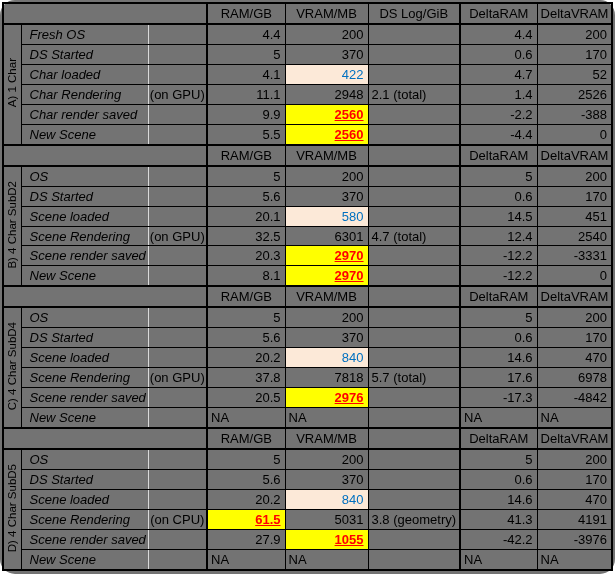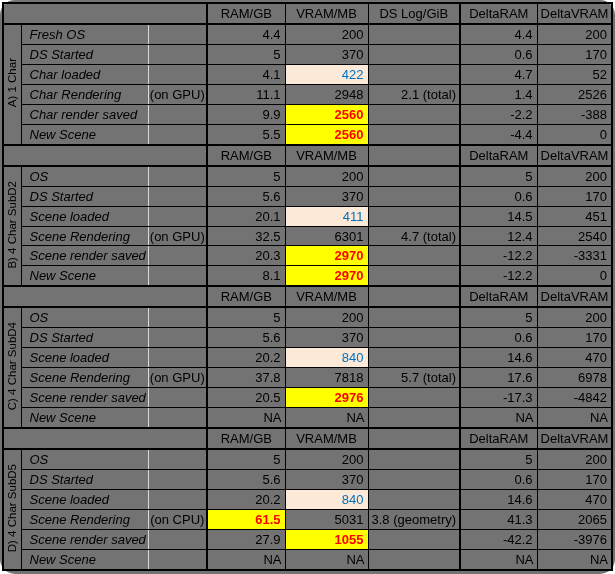--- a/index.html
+++ b/index.html
@@ -25,22 +25,22 @@
   }
   td.thickL{border-left:2px solid #000;}
   td.vlabel{padding:0;text-align:center;vertical-align:middle;}
   .vtext{
     writing-mode:vertical-rl;transform:rotate(180deg);
     display:inline-block;font-size:11.5px;line-height:1;white-space:nowrap;
   }
   td.rlabel{padding-left:8px;border-right:1px solid var(--faint);font-style:italic;}
   td.sub{text-align:center;padding:0;border-left:1px solid var(--faint);}
   td.num{text-align:right;padding-right:4px;}
-  td.ctr{text-align:right;}
-  td.warn{background:var(--hl-bg);color:var(--hl-tx);font-weight:bold;}
+  td.ctr{text-align:left;}
+  td.warn{background:var(--hl-bg);color:var(--hl-tx);font-weight:bold;text-decoration:underline;}
   td.info{background:var(--nt-bg);color:var(--nt-tx);font-weight:normal;}
 </style>
 </head>
 <body>
 
 <div class="stage">
   <table class="sheet">
     <colgroup>
       <col style="width:18px">
         <col style="width:127px">
@@ -139,21 +139,21 @@
           <td class="num thickL">5.6</td>
           <td class="num">370</td>
           <td class="ctr"></td>
           <td class="num thickL">0.6</td>
           <td class="num">170</td>
         </tr>
         <tr>
           <td class="rlabel">Scene loaded</td>
           <td class="sub"></td>
           <td class="num thickL">20.1</td>
-          <td class="num info">411</td>
+          <td class="num info">580</td>
           <td class="ctr"></td>
           <td class="num thickL">14.5</td>
           <td class="num">451</td>
         </tr>
         <tr>
           <td class="rlabel">Scene Rendering</td>
           <td class="sub">(on GPU)</td>
           <td class="num thickL">32.5</td>
           <td class="num">6301</td>
           <td class="ctr">4.7 (total)</td>
@@ -277,21 +277,21 @@
           <td class="num thickL">14.6</td>
           <td class="num">470</td>
         </tr>
         <tr>
           <td class="rlabel">Scene Rendering</td>
           <td class="sub">(on CPU)</td>
           <td class="num thickL warn">61.5</td>
           <td class="num">5031</td>
           <td class="ctr">3.8 (geometry)</td>
           <td class="num thickL">41.3</td>
-          <td class="num">2065</td>
+          <td class="num">4191</td>
         </tr>
         <tr>
           <td class="rlabel">Scene render saved</td>
           <td class="sub"></td>
           <td class="num thickL">27.9</td>
           <td class="num warn">1055</td>
           <td class="ctr"></td>
           <td class="num thickL">-42.2</td>
           <td class="num">-3976</td>
         </tr>

